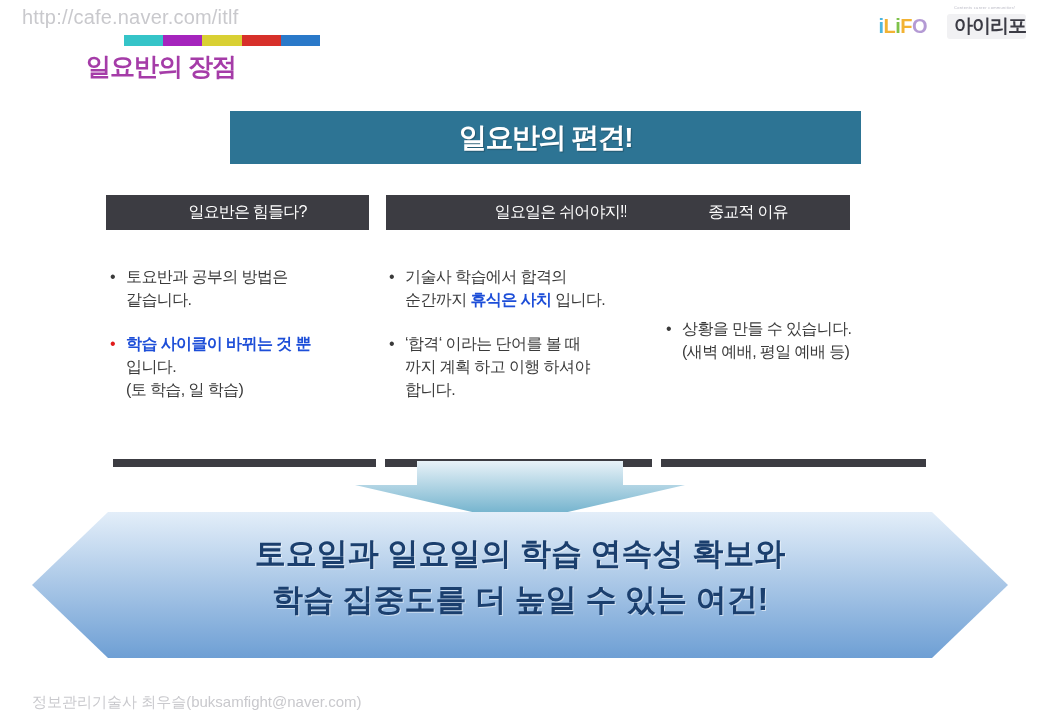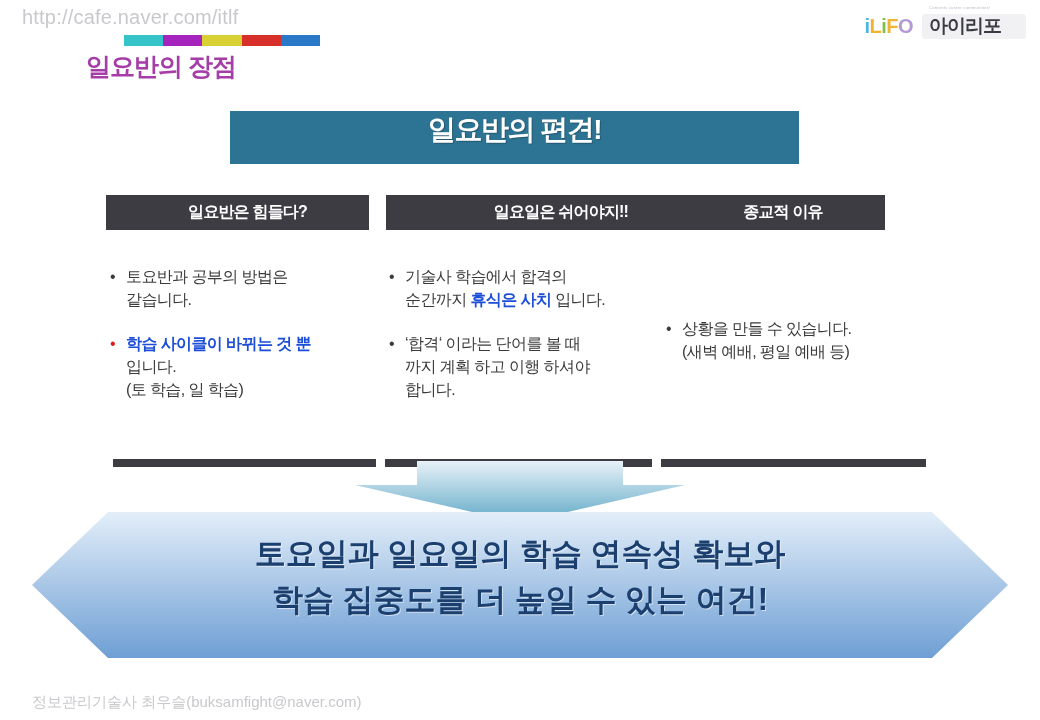--- a/index.html
+++ b/index.html
@@ -29,35 +29,35 @@
     white-space: nowrap;
   }
 
   
   .logo {
     position: absolute;
     right: 14px;
     top: 14px;
     display: flex;
     align-items: center;
-    gap: 9px;
+    gap: 20px;
     white-space: nowrap;
   }
   .logo-mark {
     font-size: 20px;
     font-weight: bold;
     letter-spacing: -0.5px;
     line-height: 1;
   }
   .logo-mark span { display: inline-block; }
   .logo-ko {
     position: relative;
     background: #f1f1f3;
     border-radius: 3px;
-    padding: 2px 25px 3px 7px;
+    padding: 2px 0 3px 7px;
     font-size: 19px;
     font-weight: bold;
     color: #3b3b44;
     letter-spacing: -1px;
     line-height: 1.05;
   }
   .logo-tag {
     position: absolute;
     left: 7px;
     top: -8px;
@@ -87,24 +87,25 @@
     color: #a53ca8;
     letter-spacing: -1px;
     white-space: nowrap;
   }
 
   
   .main-banner {
     position: absolute;
     left: 230px;
     top: 111px;
-    width: 569px;
+    width: 631px;
     height: 53px;
     background: #2d7494;
     display: flex;
+    align-items: center;
     justify-content: center;
   }
   .main-banner-text {
     color: #ffffff;
     font-size: 28px;
     font-weight: bold;
     letter-spacing: -1.5px;
     text-shadow: 1px 1px 1px rgba(0,0,0,0.25);
   }
 
@@ -114,28 +115,28 @@
     top: 195px;
     height: 35px;
     background: #3c3c42;
     display: flex;
     align-items: center;
     justify-content: center;
   }
   .col-head-text {
     color: #ffffff;
     font-size: 16px;
-    font-weight: bold;
+    font-weight: normal;
     letter-spacing: -0.8px;
     white-space: nowrap;
     margin-left: 20px;
   }
   #col-head-0 { left: 106px; width: 263px; }
   #col-head-1 { left: 386px; width: 266px; padding-left: 32px; }
-  #col-head-2 { left: 661px; width: 224px; }
+  #col-head-2 { left: 626px; width: 224px; }
 
   
   .col-body {
     position: absolute;
     font-size: 16px;
     color: #3a3a3a;
     letter-spacing: -0.6px;
     line-height: 1.42;
   }
   #col-body-0 { left: 110px; top: 266px; width: 268px; }

